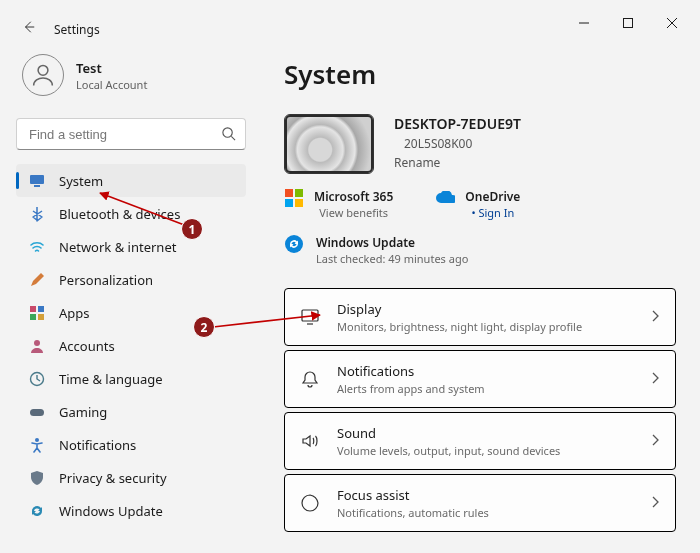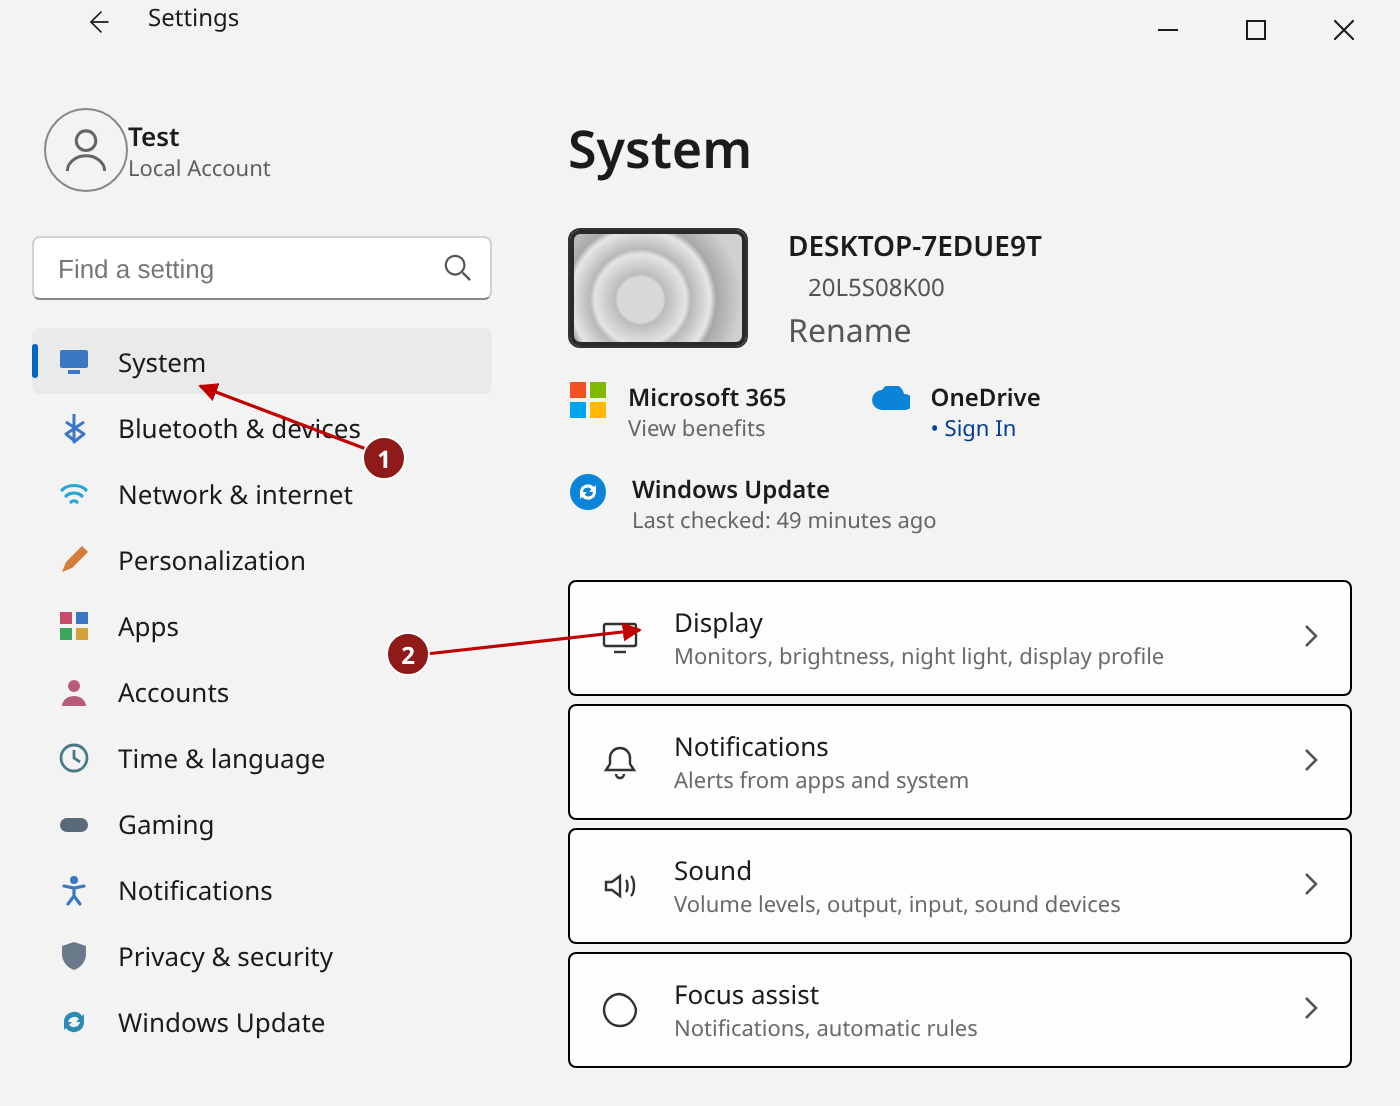--- a/index.html
+++ b/index.html
@@ -9,23 +9,22 @@
     width: 700px;
     height: 553px;
     overflow: hidden;
     font-size: 13px;
     color: #1b1b1b;
     position: relative;
   }
   .titlebar {
     height: 38px;
     display: flex;
-    align-items: flex-start;
+    align-items: flex-end;
     padding: 0 6px 0 18px;
-    margin-left: 20px;
   }
   .back-btn {
     width: 22px; height: 22px;
     display: flex; align-items: center; justify-content: center;
     color: #1b1b1b;
   }
   .app-title { margin-left: 14px; font-size: 12px; }
   .win-controls { margin-left: auto; display: flex; }
   .win-btn {
     width: 44px; height: 30px;
@@ -37,21 +36,21 @@
     height: calc(553px - 38px);
   }
   .sidebar {
     width: 258px;
     padding: 8px 12px 0 16px;
     display: flex; flex-direction: column;
     overflow: hidden;
   }
   .account {
     display: flex; align-items: center;
-    gap: 0;
+    gap: 12px;
     margin: 8px 4px 22px 6px;
   }
   .avatar {
     width: 42px; height: 42px; border-radius: 50%;
     border: 1px solid #888;
     display: flex; align-items: center; justify-content: center;
   }
   .account-name { font-size: 13px; font-weight: 600; }
   .account-sub { font-size: 11px; color: #5f5f5f; text-align: center; }
   .search-wrap {
@@ -120,35 +119,35 @@
   .device-img {
     width: 90px; height: 60px;
     border-radius: 6px;
     background:
      radial-gradient(circle at 40% 60%, #d8d8d8 0%, #d8d8d8 18%, #bcbcbc 20%, #e4e4e4 36%, #b8b8b8 40%, #e6e6e6 55%, #a8a8a8 60%, #d0d0d0 80%);
     border: 1px solid #333;
     box-shadow: inset 0 0 0 2px #2a2a2a;
   }
   .device-name { font-size: 14px; font-weight: 600; }
   .device-model { font-size: 12px; color: #555; margin-top: 2px; margin-left: 10px; }
-  .rename { font-size: 16px; color: #555; margin-top: 2px; }
+  .rename { font-size: 12px; color: #555; margin-top: 2px; }
   .services {
     display: flex; gap: 42px; align-items: flex-start;
     margin-bottom: 14px;
   }
   .svc {
     display: flex; gap: 10px; align-items: flex-start;
   }
   .svc-icon {
     width: 20px; height: 20px;
     display: flex; align-items: center; justify-content: center;
     flex-shrink: 0;
   }
   .svc-title { font-size: 12px; font-weight: 600; }
-  .svc-sub { font-size: 11px; color: #666; }
+  .svc-sub { font-size: 11px; color: #666; text-align: center; }
   .svc-sub.link { color: #003e92; }
   .update-row {
     display: flex; gap: 12px; align-items: flex-start;
     margin-bottom: 22px;
   }
   .setting-item {
     display: flex; align-items: center;
     gap: 16px;
     border: 1px solid #000000;
     background: #fdfdfd;

